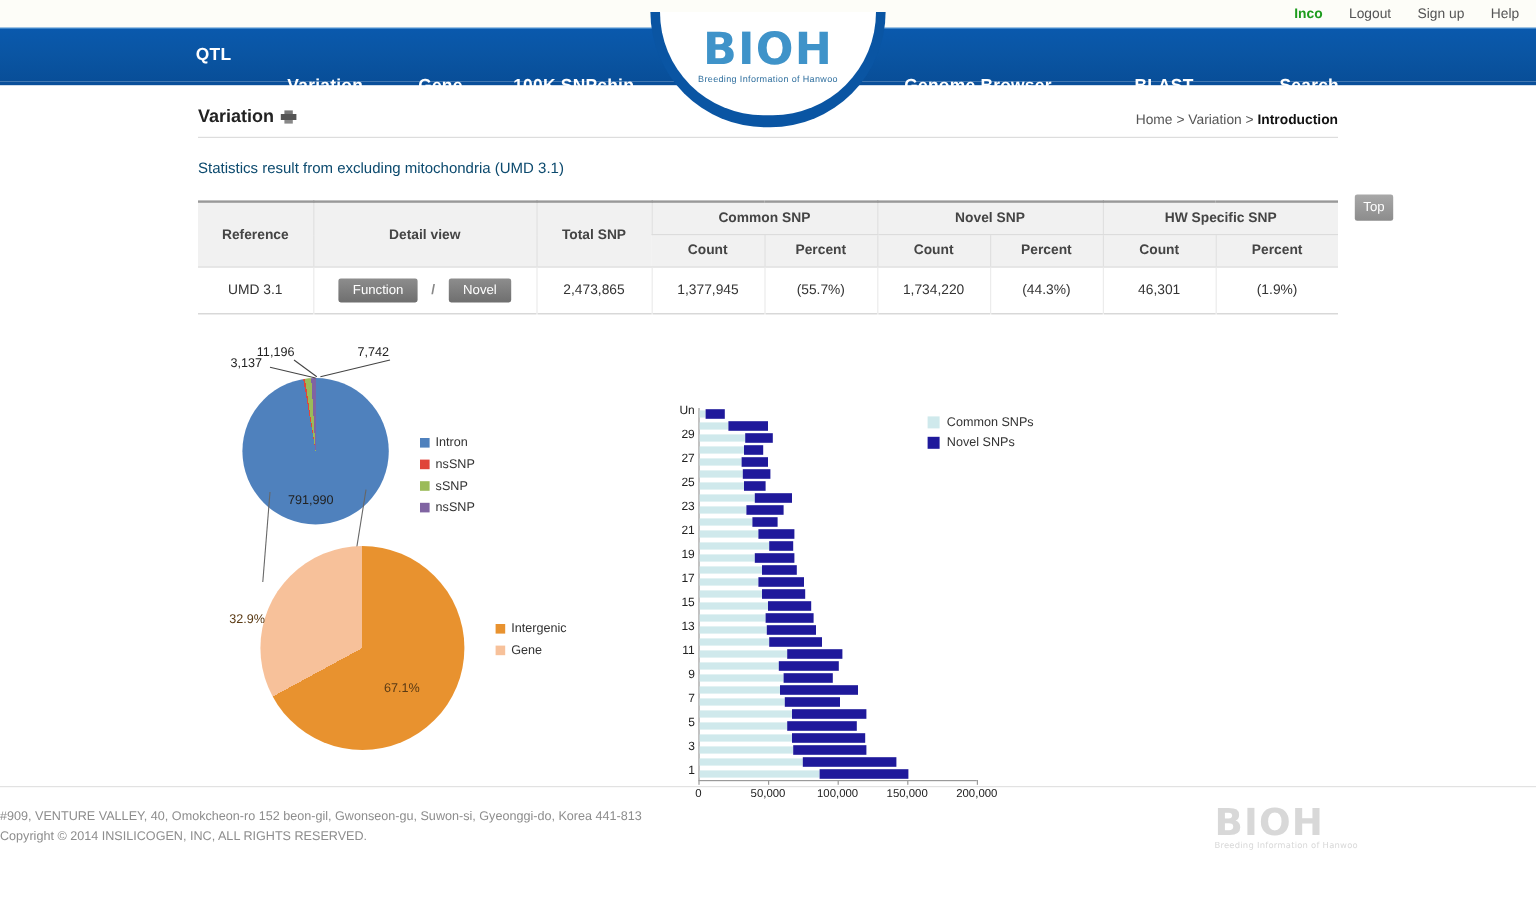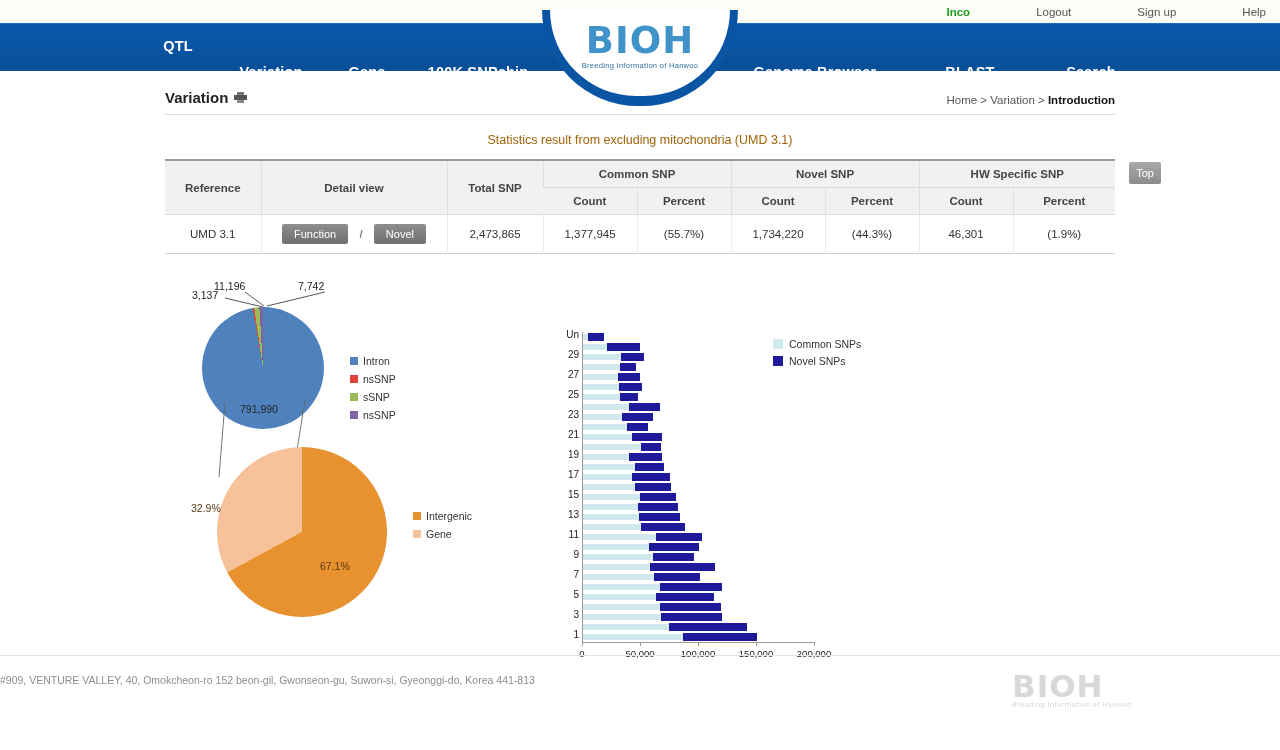--- a/index.html
+++ b/index.html
@@ -18,21 +18,21 @@
   .topbar{
     height:23px;
     background:#fdfdf8;
     display:flex;
     justify-content:flex-end;
     align-items:center;
     padding-right:14px;
     gap:22px;
     font-size:11.5px;
   }
-  .topbar a{ color:#555; text-decoration:none;margin-left:44px; }
+  .topbar a{ color:#555; text-decoration:none; }
   .topbar .user{ color:#1d9c1d; font-weight:bold; }
 
   
   .nav{
     position:relative;
     height:48px;
     background:#0b55a5;
     background:linear-gradient(180deg,#0a59ad 0%,#0a55a3 48%,#084e98 100%);
     border-top:1px solid #1b6fc0;
     border-bottom:3px solid #0a4f9a;
@@ -105,21 +105,21 @@
     display:flex; align-items:center; gap:6px;
   }
   .printer{ display:inline-block; width:13px; height:11px; position:relative; }
   .printer i{ position:absolute; background:#555; display:block; }
   .printer .top{ left:3px; top:0; width:7px; height:3px; background:#777;}
   .printer .mid{ left:0; top:3px; width:13px; height:5px; background:#555;}
   .printer .bot{ left:3px; top:8px; width:7px; height:3px; background:#888;}
   .crumb{ font-size:11.5px; color:#555; }
   .crumb b{ color:#111; }
 
-  .stat-line{ margin:18px 0 12px 0; font-size:12.5px; color:#a16207;text-align:center; }
+  .stat-line{ margin:18px 0 20px 0; font-size:12.5px; color:#0c4a6e; }
 
   
   table.stats{
     width:950px;
     border-collapse:collapse;
     font-size:11.5px;
     border-top:2px solid #999;
     border-bottom:1px solid #cfcfcf;
   }
   table.stats th{
@@ -524,17 +524,18 @@
     </div>
 
   </div>
 </div>
 
 <div class="top-btn">Top</div>
 
 <div class="foot-rule"></div>
 <div class="footer">
   <div>#909, VENTURE VALLEY, 40, Omokcheon-ro 152 beon-gil, Gwonseon-gu, Suwon-si, Gyeonggi-do, Korea 441-813</div>
+  <div>Copyright © 2014  INSILICOGEN, INC, ALL RIGHTS RESERVED.</div>
 </div>
 <div class="foot-logo">
   <span>BIOH</span>
   <span class="fs">Breeding Information of Hanwoo</span>
 </div>
 
 </body></html>

